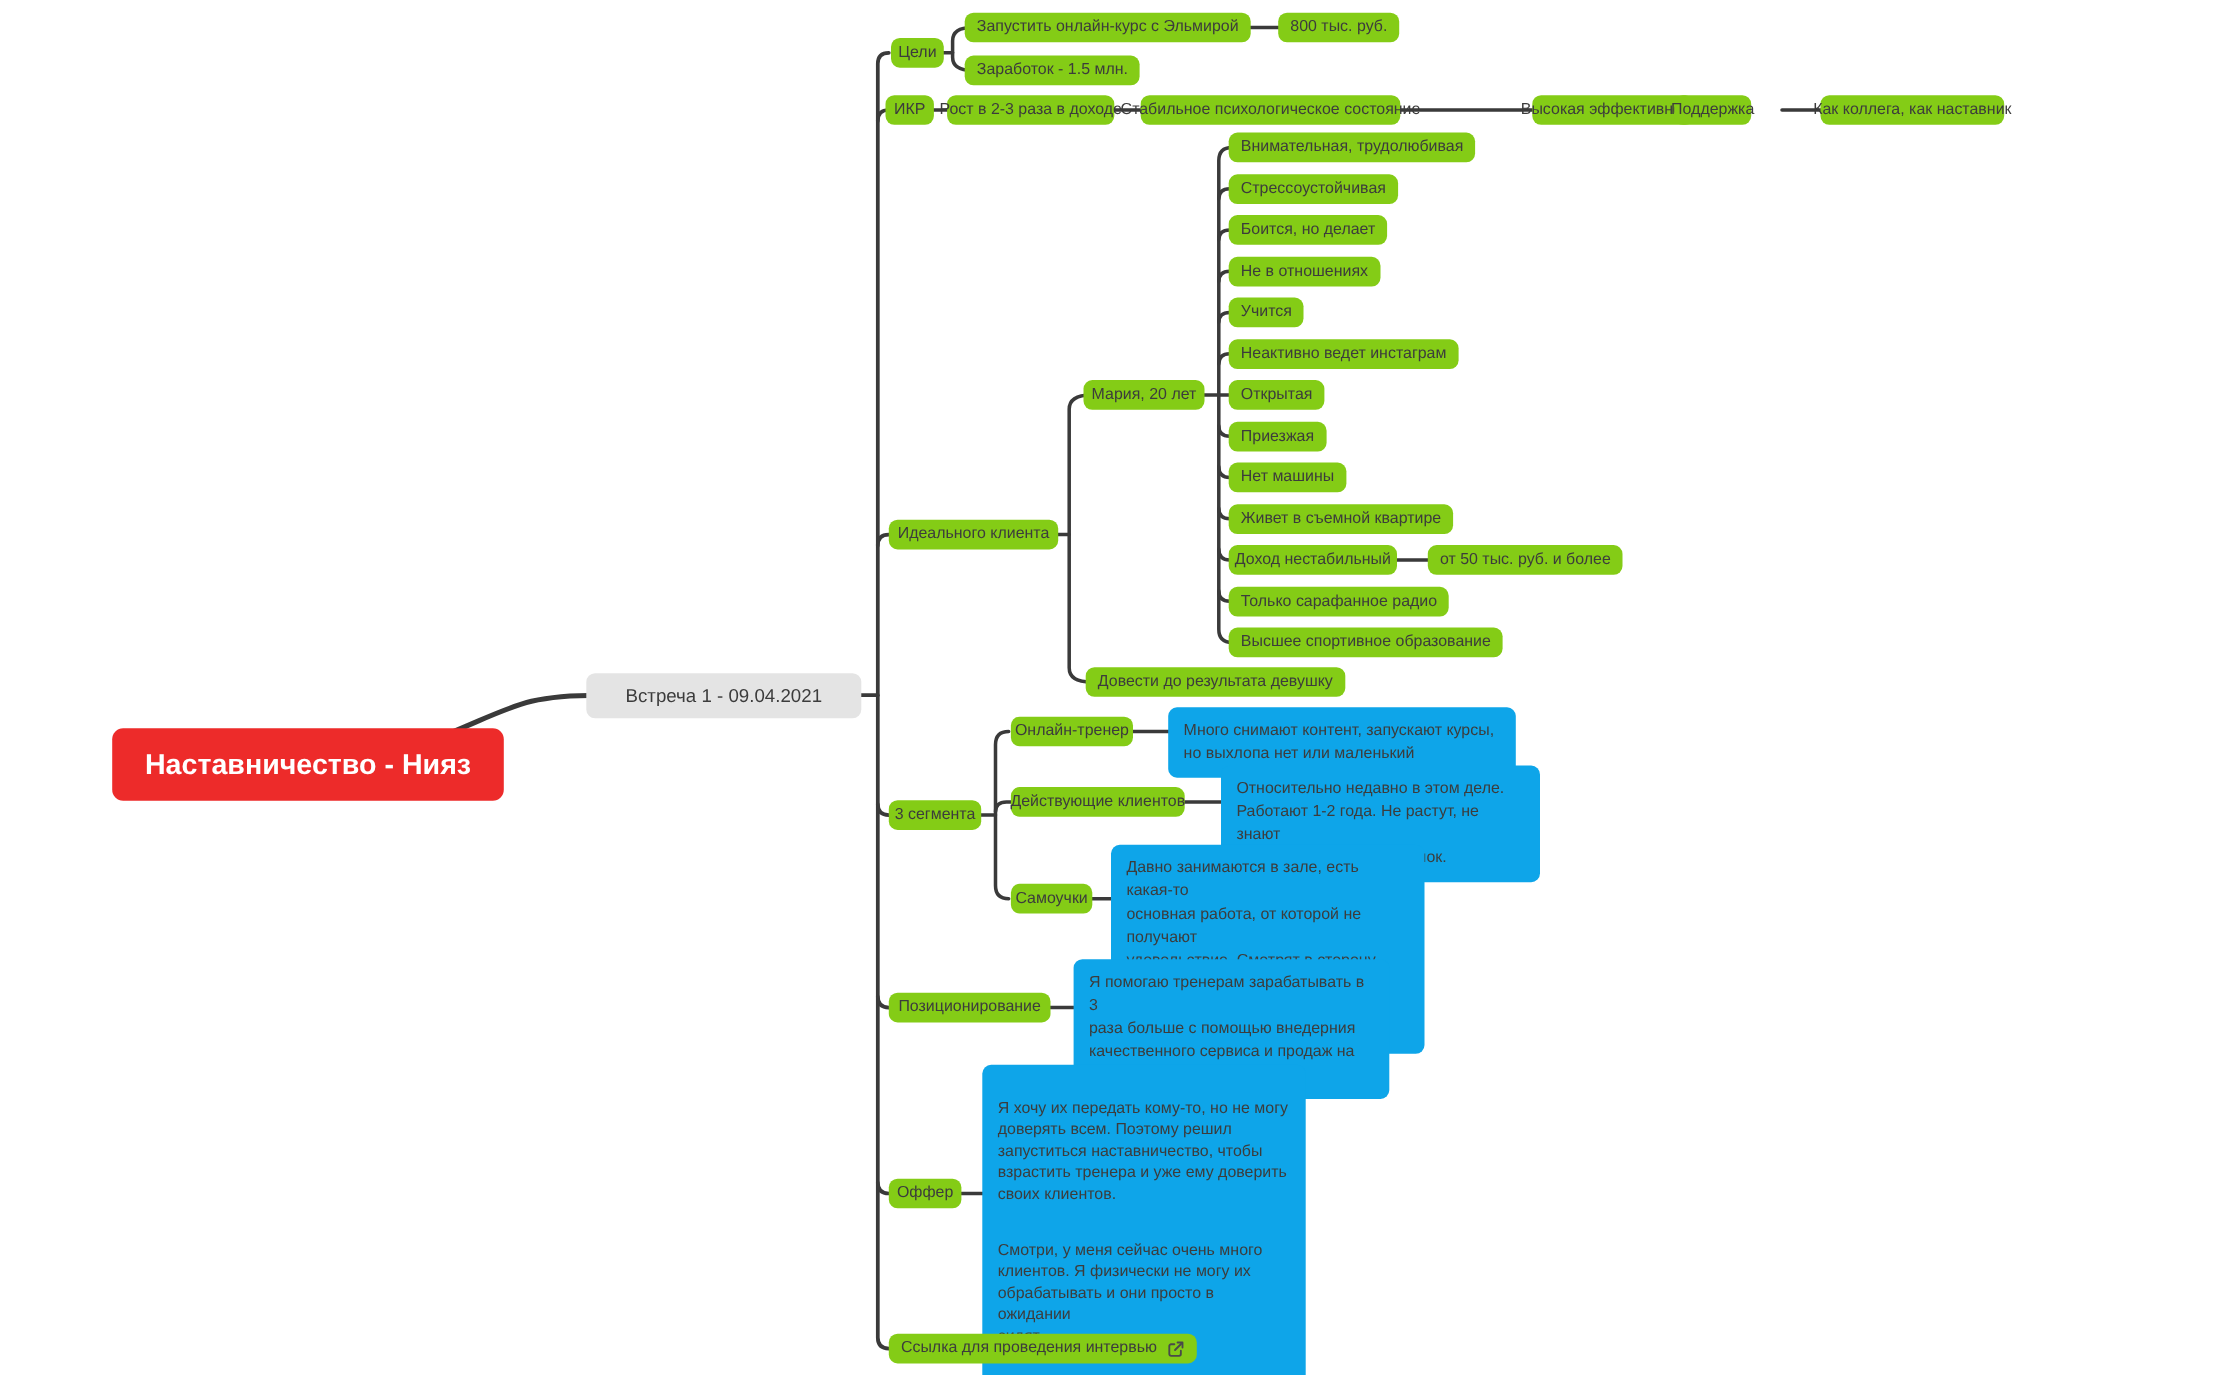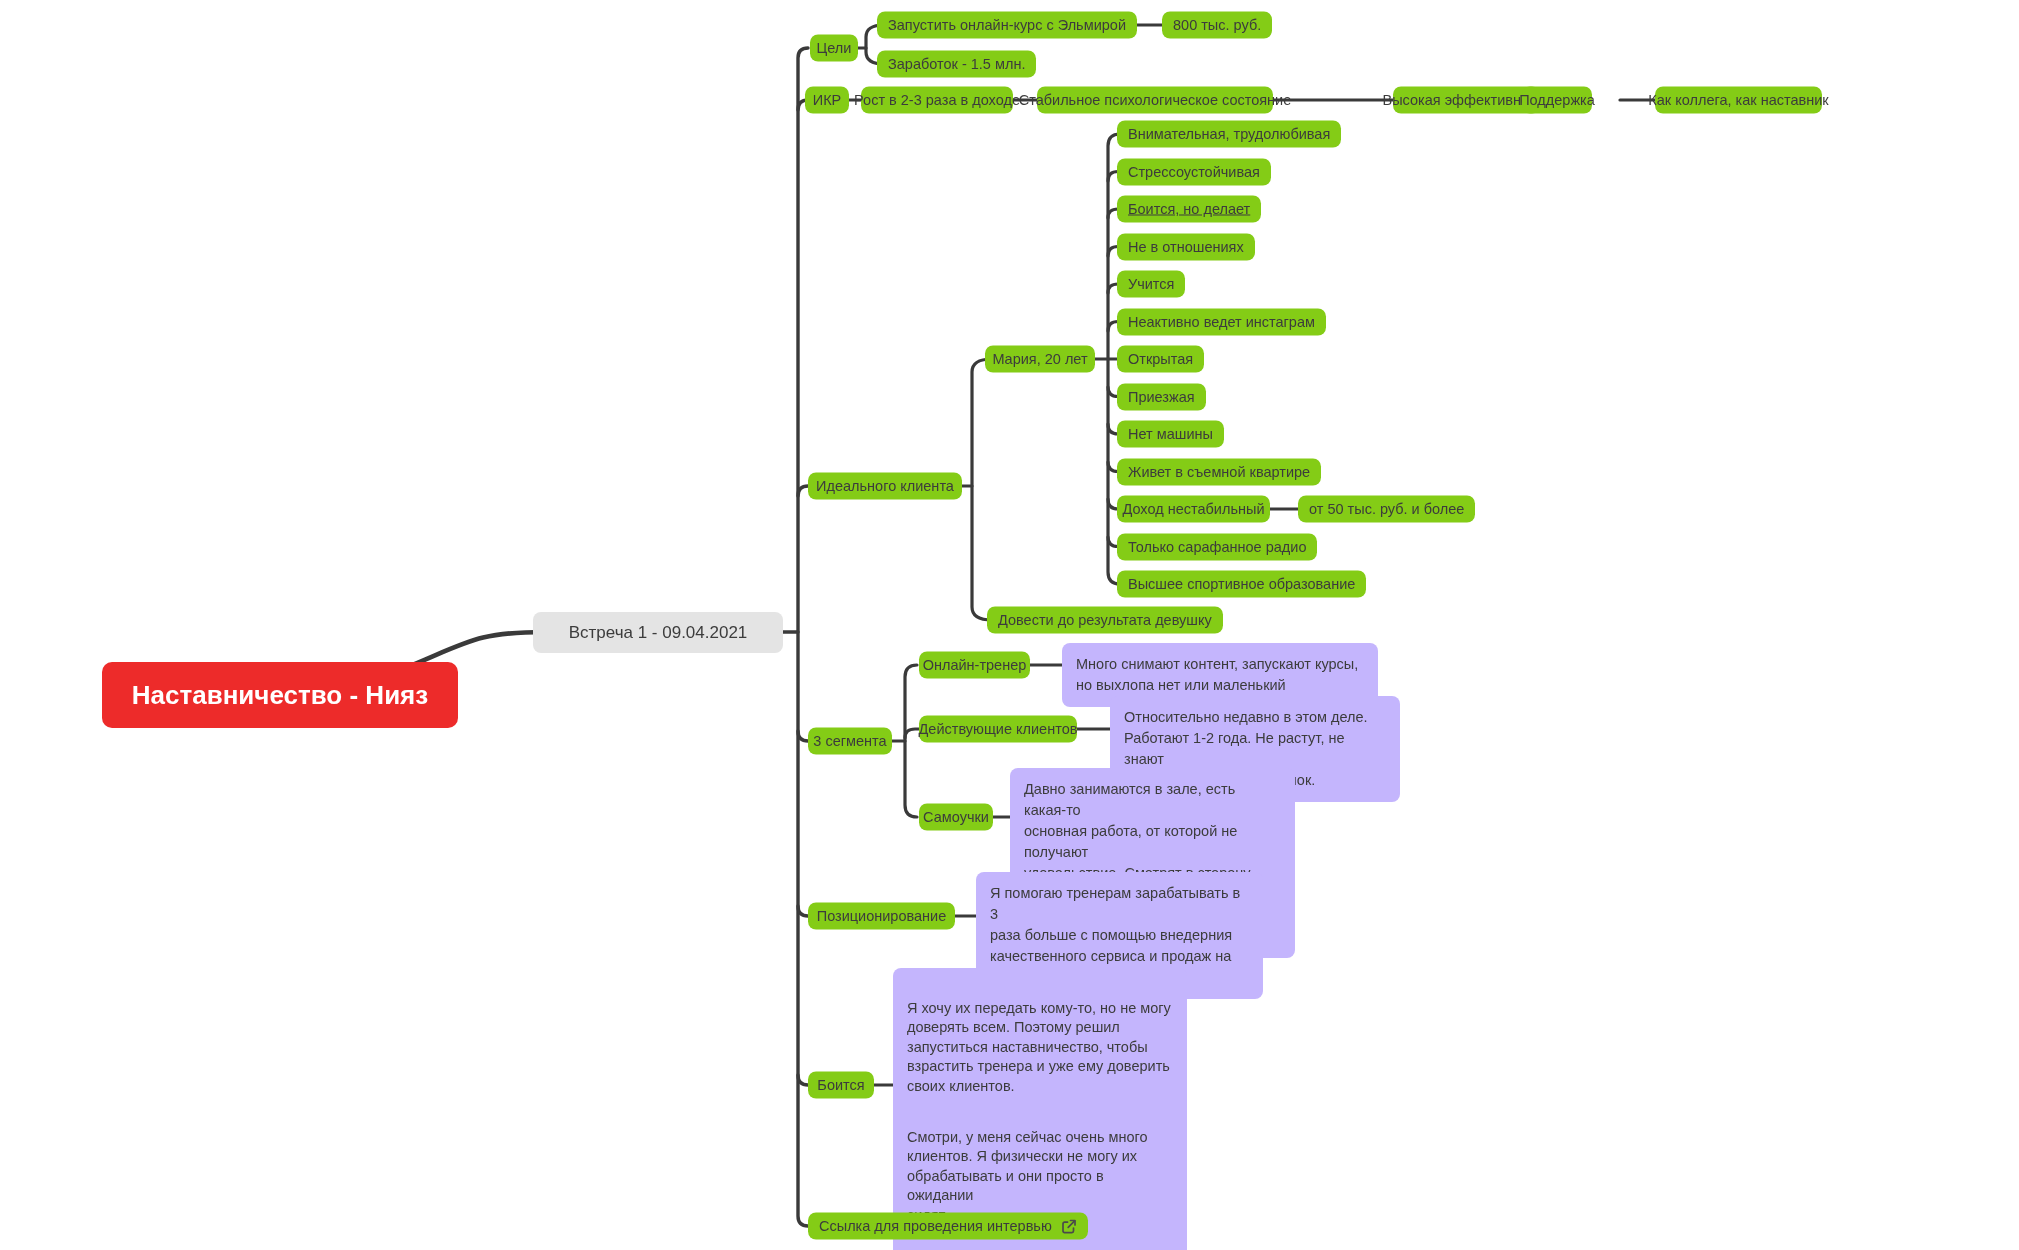--- a/index.html
+++ b/index.html
@@ -26,21 +26,21 @@
     font-size:26px;font-weight:bold;line-height:30px;
     border-radius:10px;height:66px;width:356px;
     transform:none;
   }
   .node.meeting{
     background:#e4e4e4;font-size:17px;line-height:22px;
     height:41px;width:250px;transform:none;
   }
   .block{
     position:absolute;z-index:2;
-    background:#c4b5fd;border-radius:8px;
+    background:#0ea5e9;border-radius:8px;
     font-size:14.5px;line-height:21px;color:#3c3c3c;
     padding:11px 14px;box-sizing:border-box;
     white-space:pre-line;
   }
   .block.offer p{margin:0 0 12px 0;}
   .block.offer p:last-child{margin:0;}
   .block.offer{line-height:19.5px;}
   .link-icon{margin-left:9px;display:inline-flex;}
 </style>
 </head>
@@ -146,21 +146,21 @@
   <div class="node fixedw" style="left:985px;top:359px;width:110px;">
     <span>Мария, 20 лет</span>
   </div>
 
   <div class="node" style="left:1117px;top:134px;">
     <span>Внимательная, трудолюбивая</span>
     </div>
   <div class="node" style="left:1117px;top:171.5px;">
     <span>Стрессоустойчивая</span>
     </div>
-  <div class="node" style="left:1117px;top:209px;text-decoration:underline;">
+  <div class="node" style="left:1117px;top:209px;">
     <span>Боится, но делает</span>
     </div>
   <div class="node" style="left:1117px;top:246.5px;">
     <span>Не в отношениях</span>
     </div>
   <div class="node" style="left:1117px;top:284px;">
     <span>Учится</span>
     </div>
   <div class="node" style="left:1117px;top:321.5px;">
     <span>Неактивно ведет инстаграм</span>
@@ -221,21 +221,21 @@
 
   <div class="node fixedw" style="left:808px;top:916px;width:147px;">
     <span>Позиционирование</span>
   </div>
   <div class="block" style="left:976px;top:872px;width:287px;">Я помогаю тренерам зарабатывать в 3
 раза больше с помощью внедерния
 качественного сервиса и продаж на
 высокие чеки</div>
 
   <div class="node fixedw" style="left:808px;top:1085px;width:66px;">
-    <span>Боится</span>
+    <span>Оффер</span>
   </div>
   <div class="block offer" style="left:893px;top:968px;width:294px;">
     <p>Я хочу их передать кому-то, но не могу
 доверять всем. Поэтому решил
 запуститься наставничество, чтобы
 взрастить тренера и уже ему доверить
 своих клиентов.</p>
     <p>Смотри, у меня сейчас очень много
 клиентов. Я физически не могу их
 обрабатывать и они просто в ожидании

